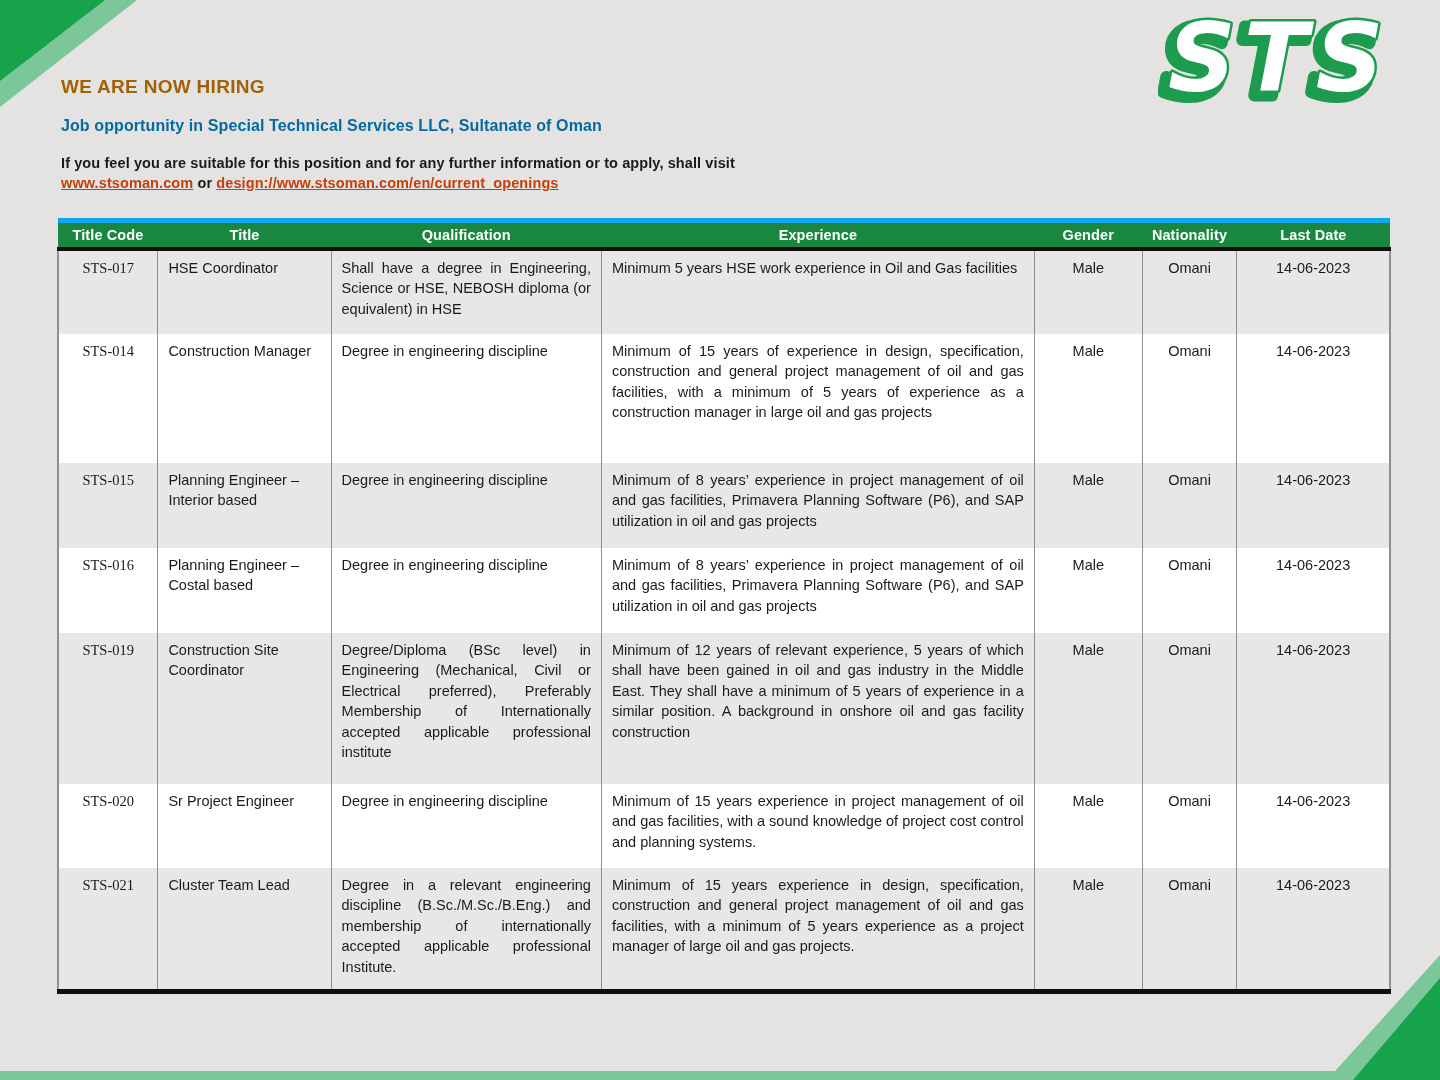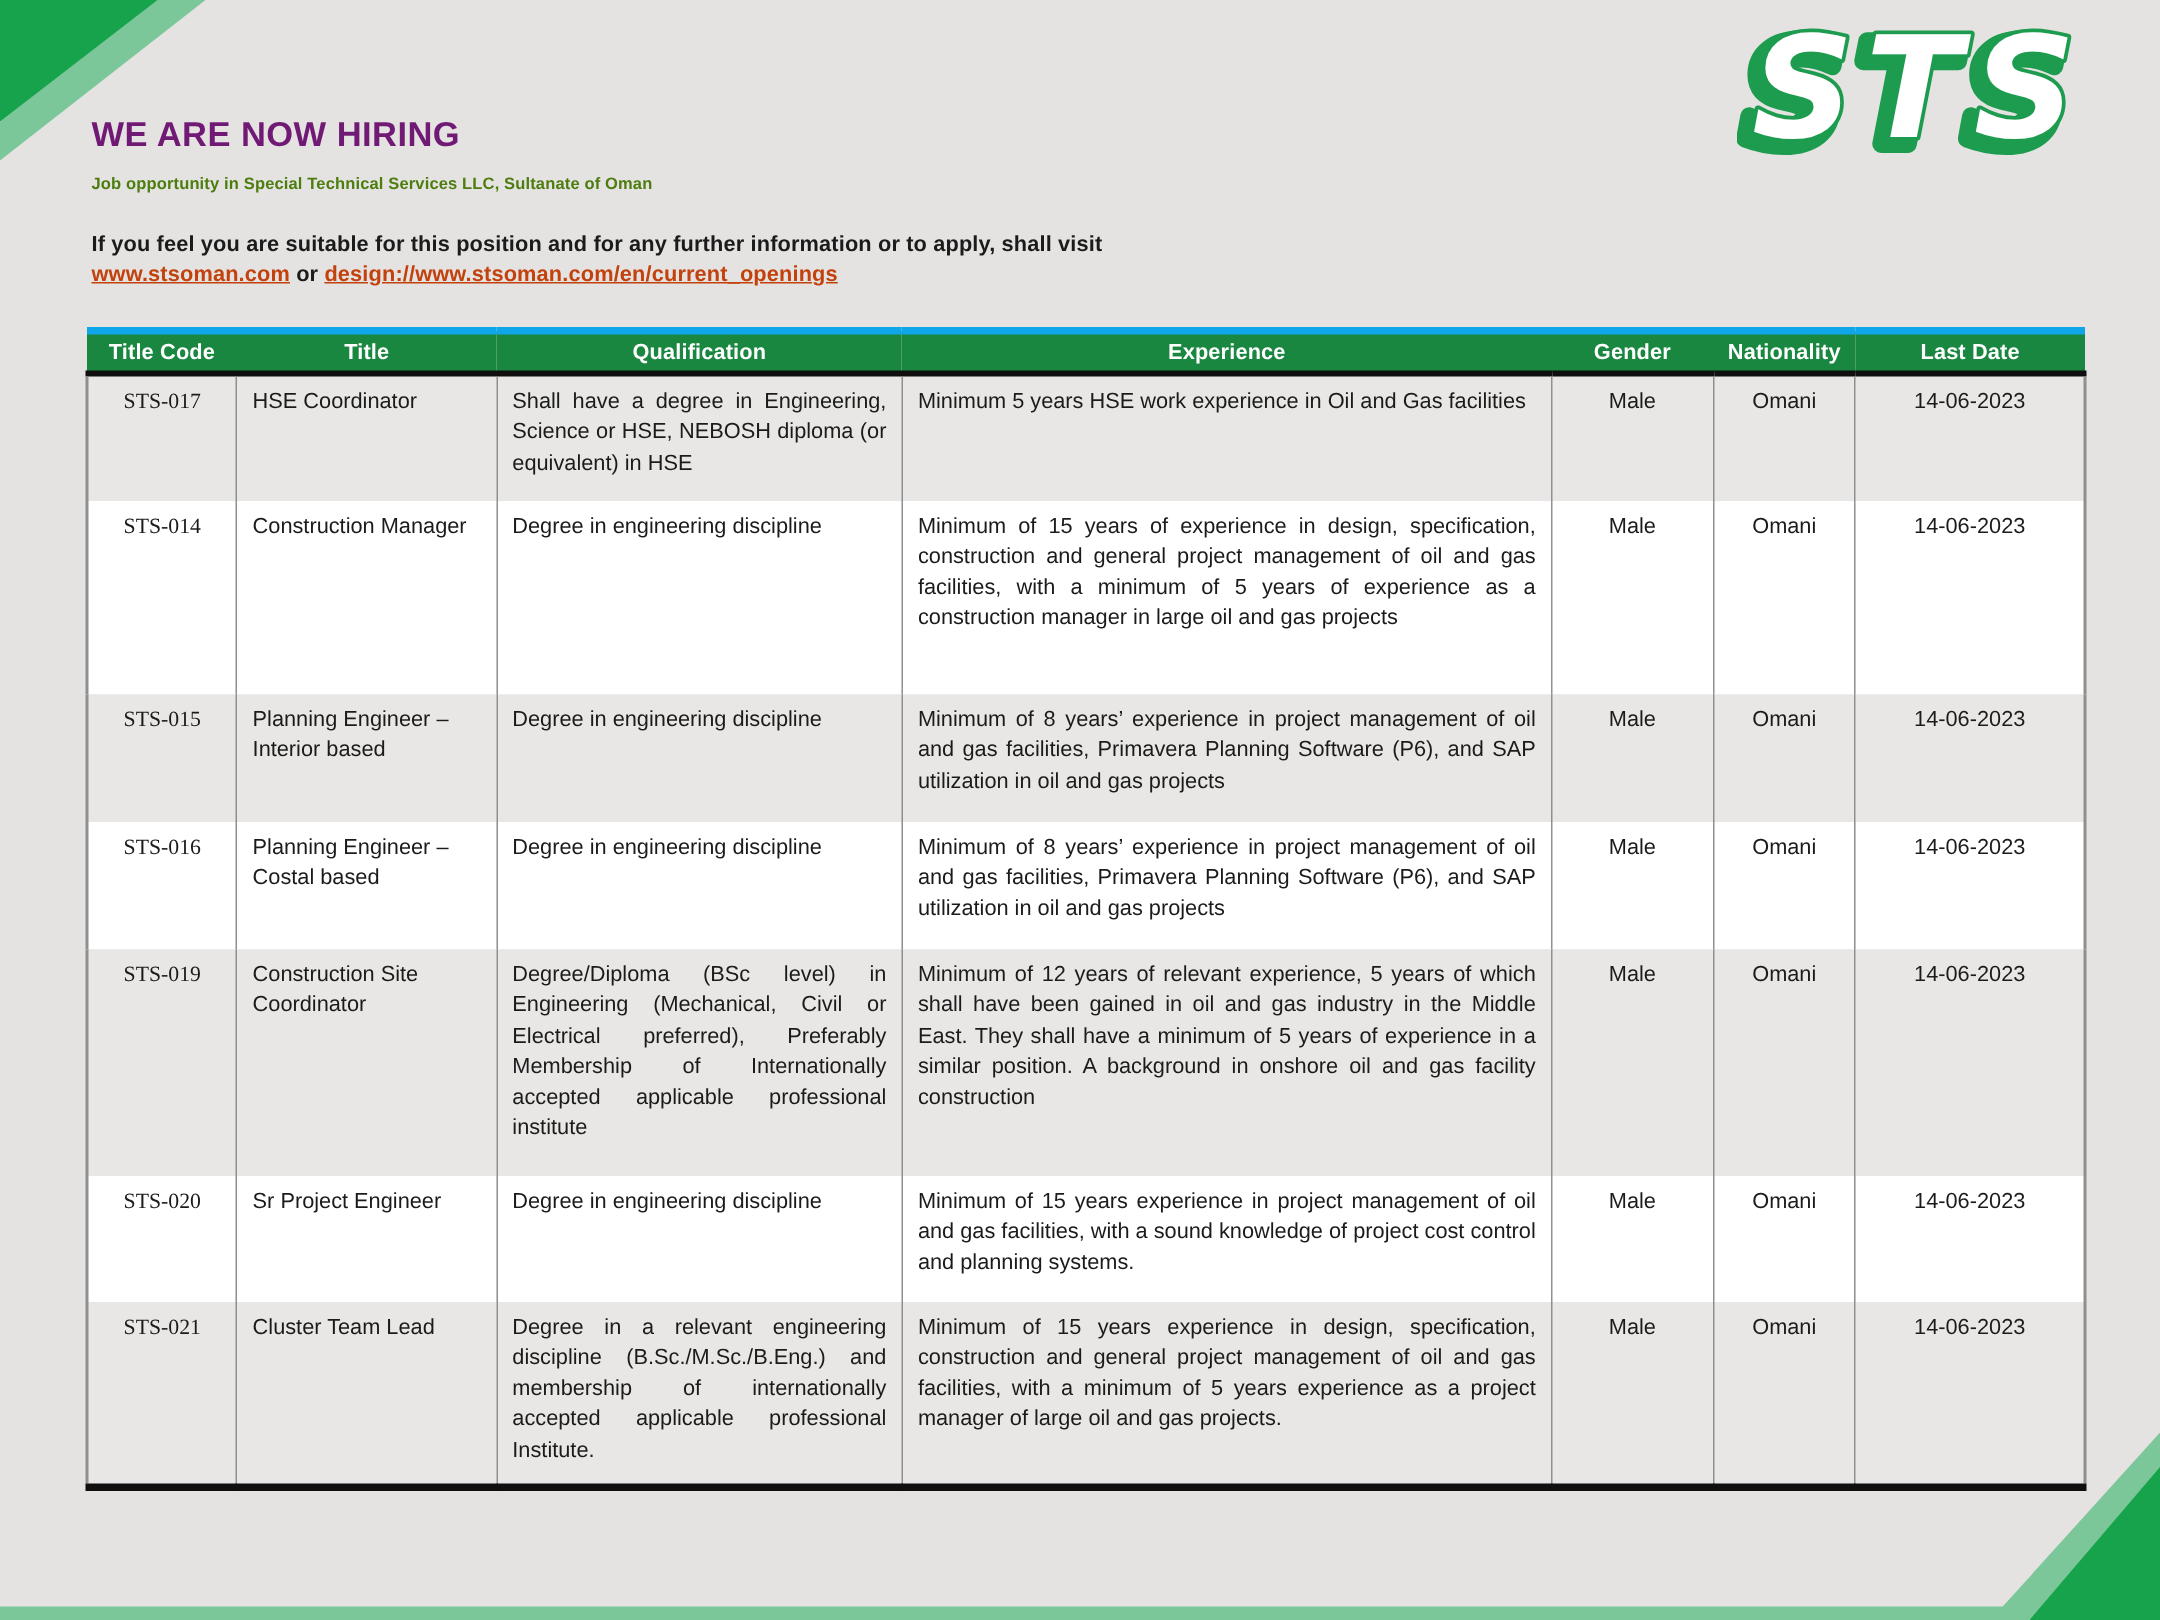--- a/index.html
+++ b/index.html
@@ -22,25 +22,25 @@
     clip-path:polygon(100% 0,100% 100%,0 100%); z-index:2; }
   .br-dark  { right:0; bottom:0; width:87px; height:102px; background:#17a34c;
     clip-path:polygon(100% 0,100% 100%,0 100%); z-index:3; }
 
   
   .logo { position:absolute; top:4px; right:42px; z-index:4; }
 
   
   .page-title {
     position:absolute; left:61px; top:76px;
-    font-size:23px; font-weight:bold; letter-spacing:.3px; color:#701a75;
+    font-size:19px; font-weight:bold; letter-spacing:.3px; color:#a16207;
   }
   .subtitle {
     position:absolute; left:61px; top:117px;
-    font-size:11px; font-weight:bold; color:#4d7c0f; letter-spacing:.1px;
+    font-size:16px; font-weight:bold; color:#0369a1; letter-spacing:.1px;
   }
   .apply-block {
     position:absolute; left:61px; top:153px;
     font-size:14.5px; font-weight:bold; color:#1b1b1b; line-height:20px; letter-spacing:.1px;
   }
   .apply-block a { color:#c2410c; text-decoration:underline; }
 
   
   table.jobs {
     position:absolute; left:57px; top:218px; width:1334px;

